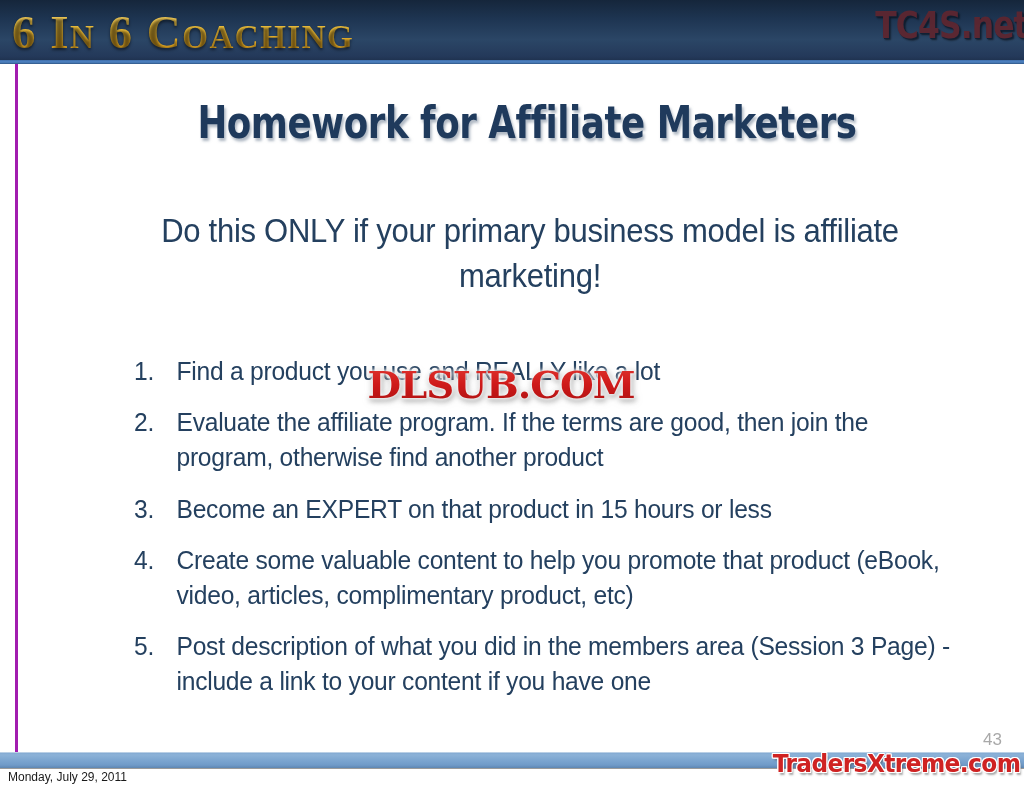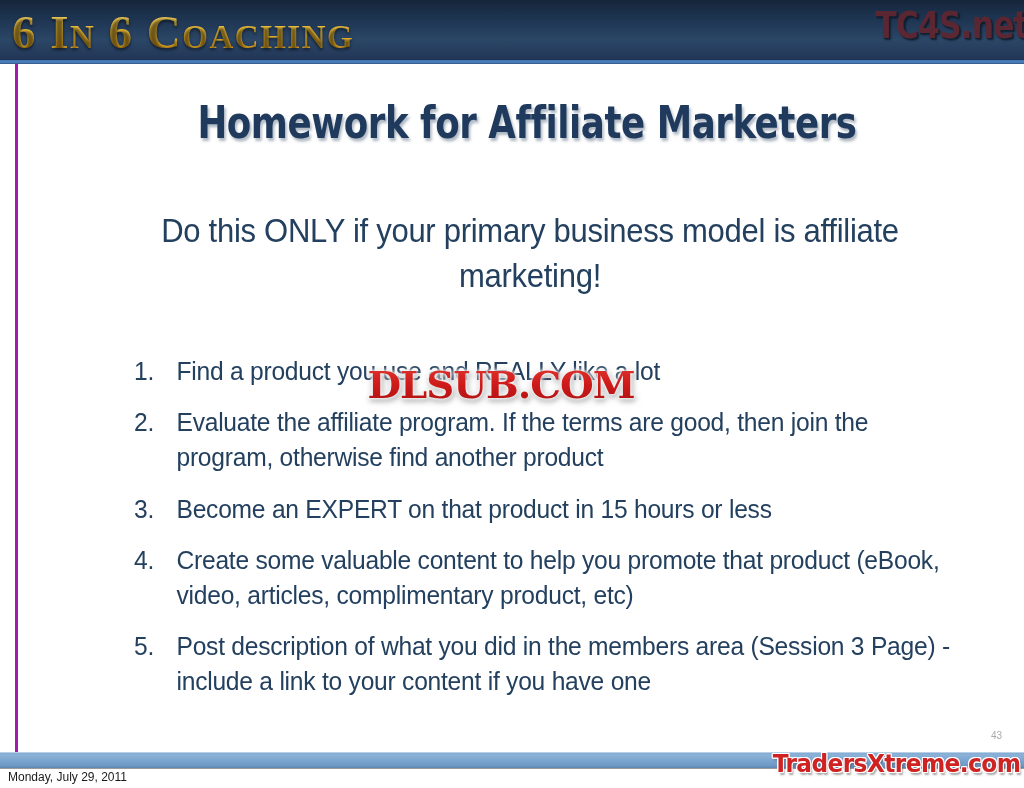--- a/index.html
+++ b/index.html
@@ -188,21 +188,21 @@
             drop-shadow(1px 2px 2px rgba(90,90,90,0.55));
     transform: scaleX(1.02);
   }
 
   
   #page-number {
     position: absolute;
     right: 34px;
     top: 666px;
     font-family: "Liberation Sans", sans-serif;
-    font-size: 10px;
+    font-size: 17px;
     color: #a9a9a9;
   }
 
   
   #footer-bar {
     position: absolute;
     left: 0;
     top: 752px;
     width: 1024px;
     height: 17px;

